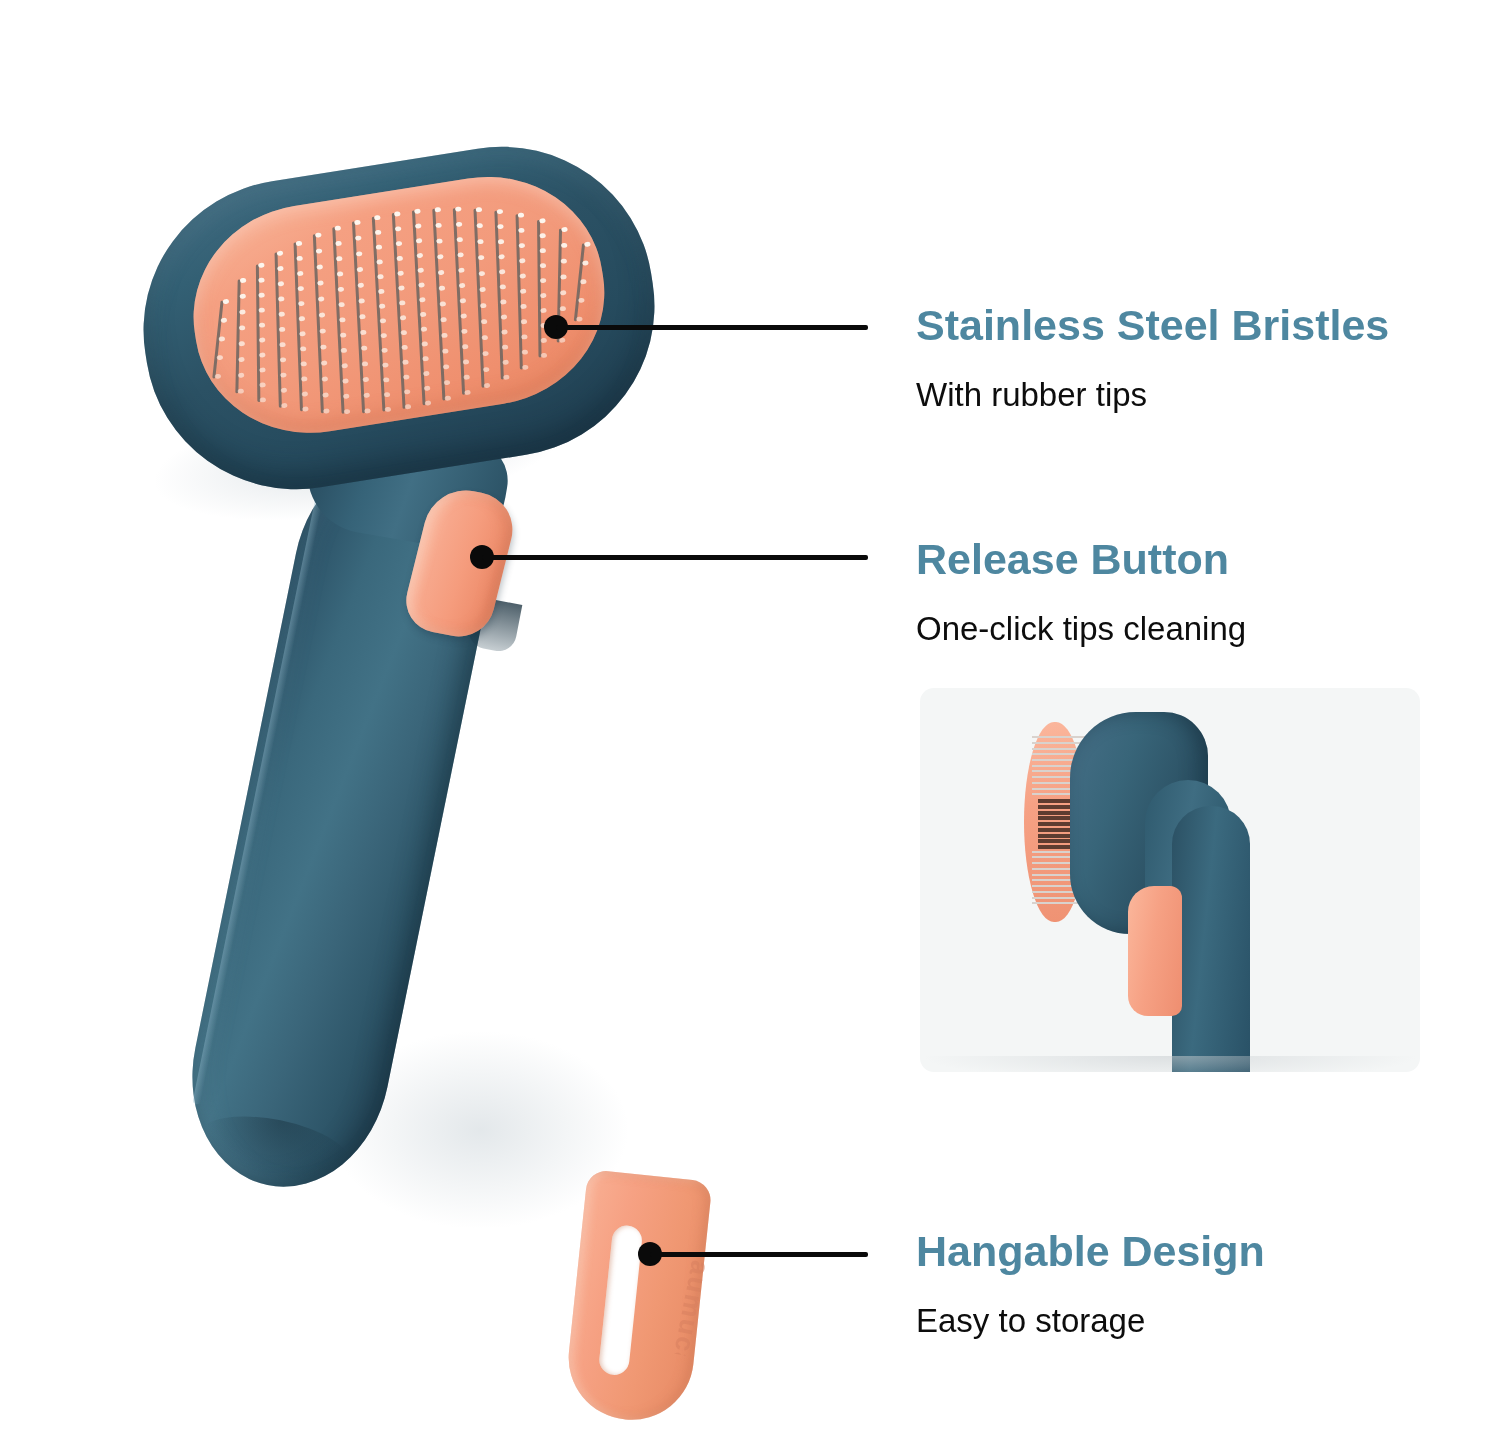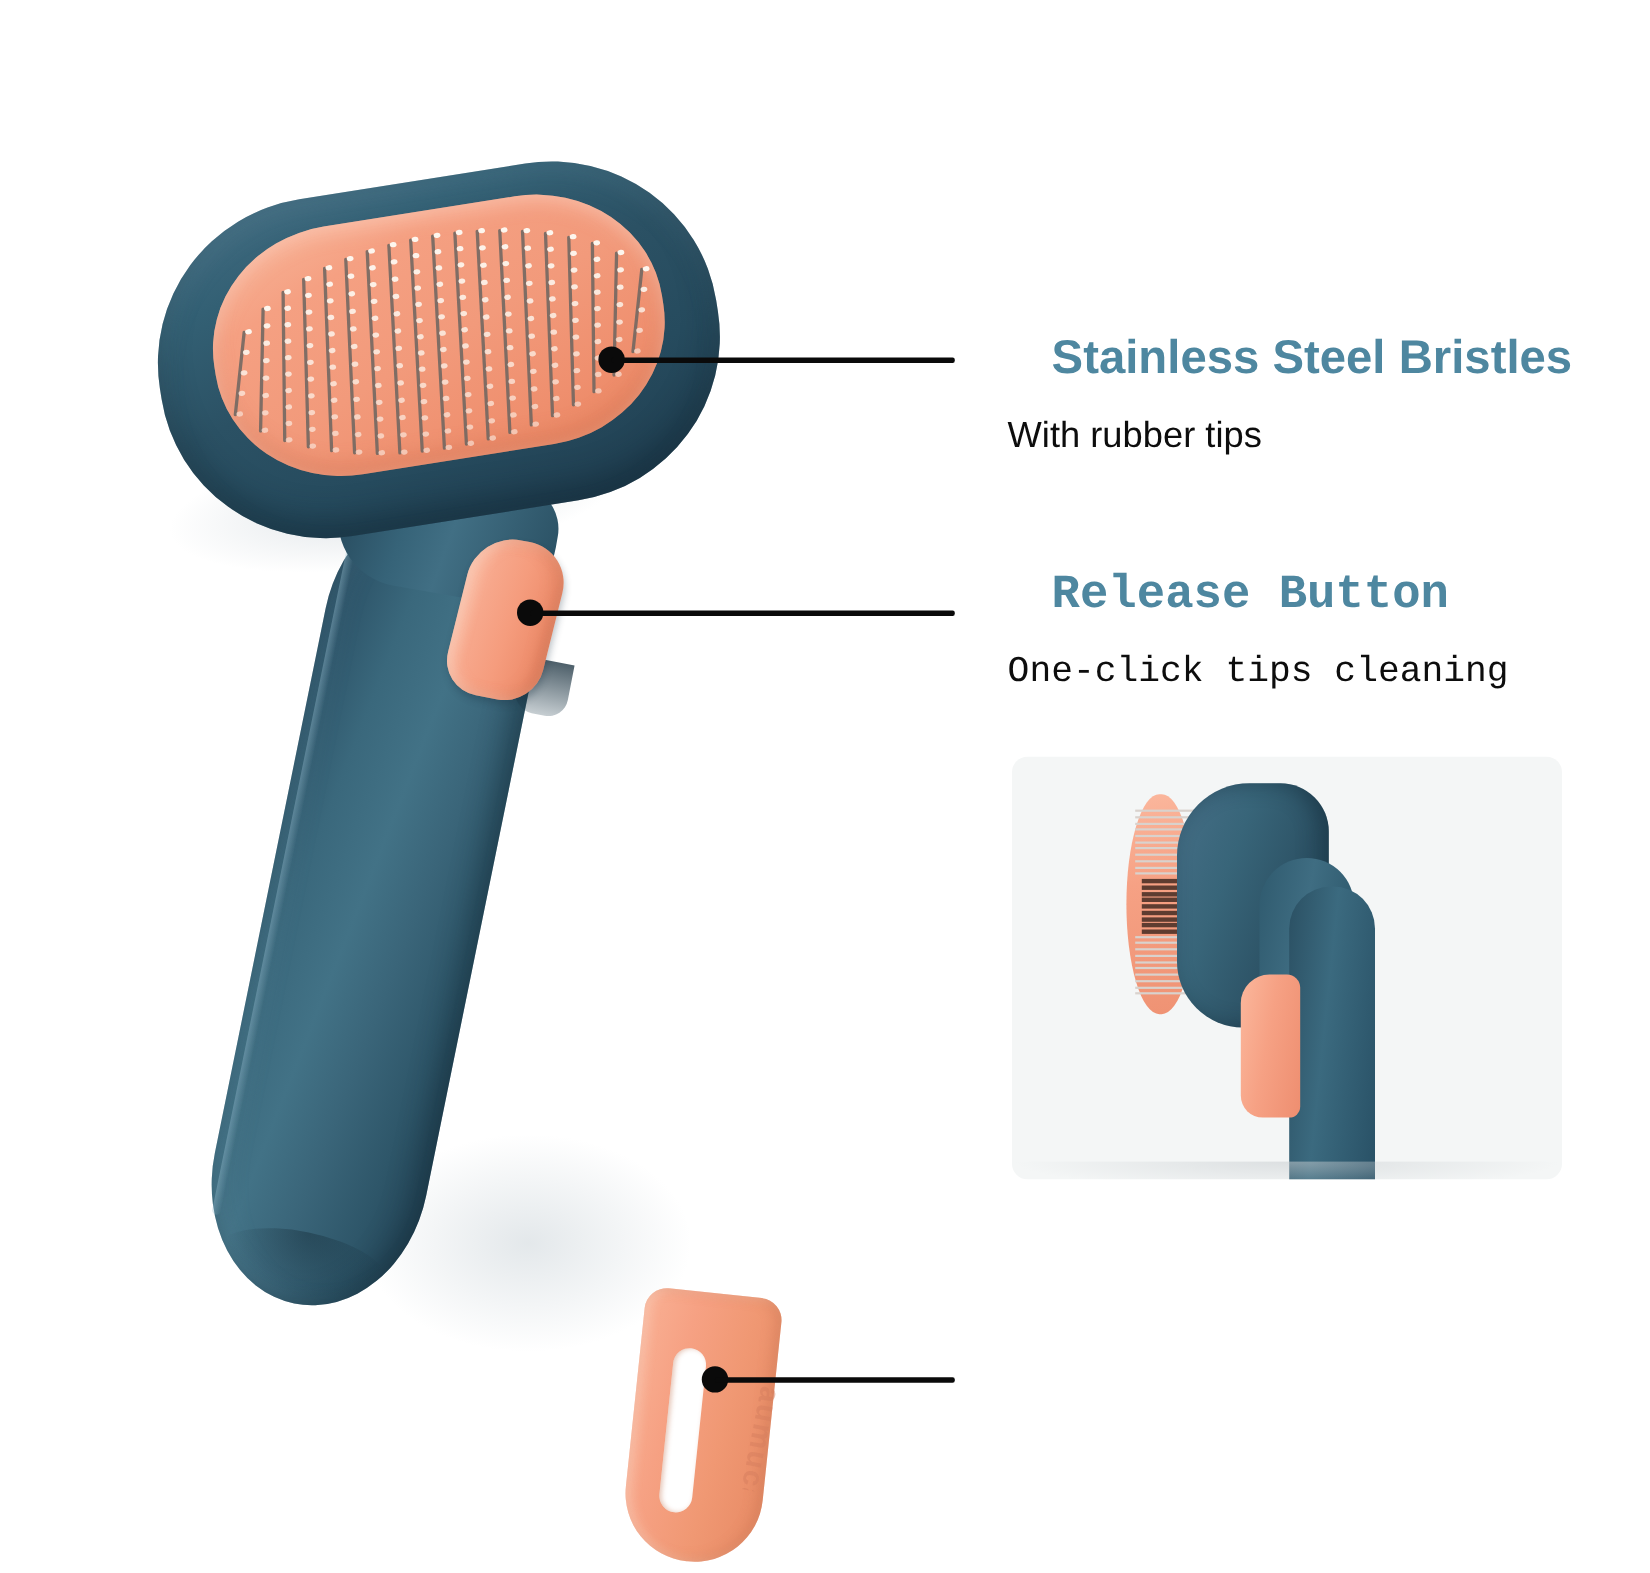--- a/index.html
+++ b/index.html
@@ -27,32 +27,31 @@
   }
 
   
   .ann{position:absolute;}
   .ann .ann-head{
     font-size:43px;
     font-weight:bold;
     color:#4E87A0;
     line-height:50px;
     white-space:nowrap;
-    margin-left:40px;
   }
   .ann .ann-sub{
     font-size:33px;
     font-weight:normal;
     color:#0d0d0d;
     line-height:42px;
     margin-top:24px;
     white-space:nowrap;
   }
   #ann-bristles{left:916px; top:300px;}
-  #ann-release {left:916px; top:516px;font-family:Liberation Mono, monospace;}
+  #ann-release {left:916px; top:534px;}
   #ann-hang    {left:916px; top:1226px;}
 
   
   .leader{position:absolute;height:5px;background:#0a0a0a;border-radius:2px;}
   .leader-dot{position:absolute;width:24px;height:24px;border-radius:50%;background:#0a0a0a;}
 
   #lead1{left:556px; top:325px; width:312px;}
   #dot1 {left:544px; top:315px;}
   #lead2{left:482px; top:555px; width:386px;}
   #dot2 {left:470px; top:545px;}
@@ -523,20 +522,24 @@
   <div class="ann" id="ann-bristles">
     <div class="ann-head">Stainless Steel Bristles</div>
     <div class="ann-sub">With rubber tips</div>
   </div>
 
   <div class="ann" id="ann-release">
     <div class="ann-head">Release Button</div>
     <div class="ann-sub">One-click tips cleaning</div>
   </div>
 
+  <div class="ann" id="ann-hang">
+    <div class="ann-head">Hangable Design</div>
+    <div class="ann-sub">Easy to storage</div>
+  </div>
 
   <div id="inset">
     <div class="ins-pad"></div>
     <div class="ins-pins">
         <div class="pin" style="top: 0px; width: 58px; left: 0px;"></div>
         <div class="pin" style="top: 5.7px; width: 58px; left: 0px;"></div>
         <div class="pin" style="top: 11.5px; width: 58px; left: 0px;"></div>
         <div class="pin" style="top: 17.2px; width: 58px; left: 0px;"></div>
         <div class="pin" style="top: 22.9px; width: 58px; left: 0px;"></div>
         <div class="pin" style="top: 28.7px; width: 58px; left: 0px;"></div>

